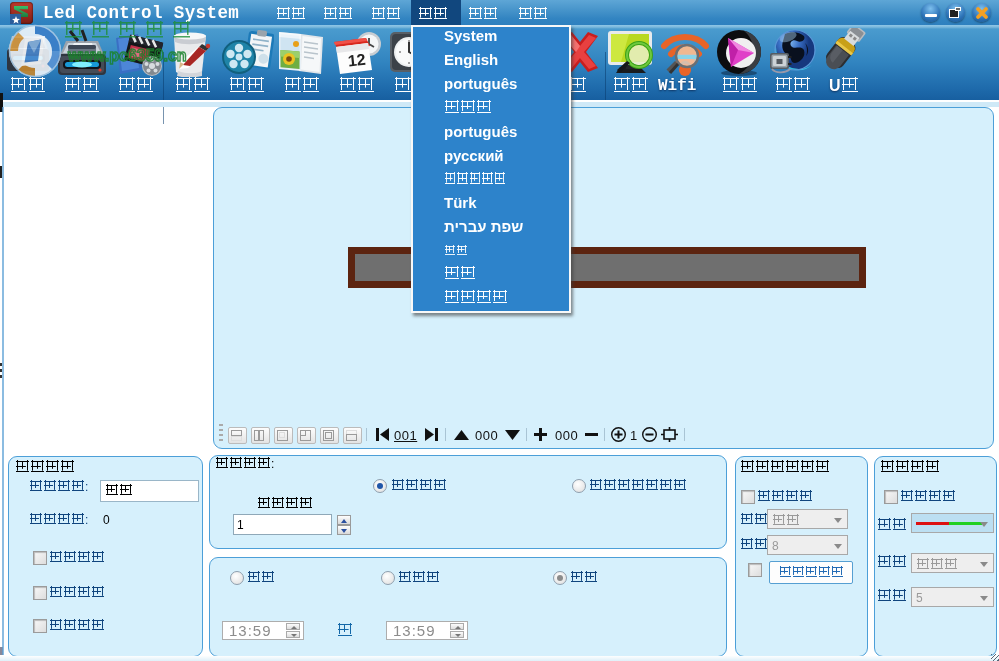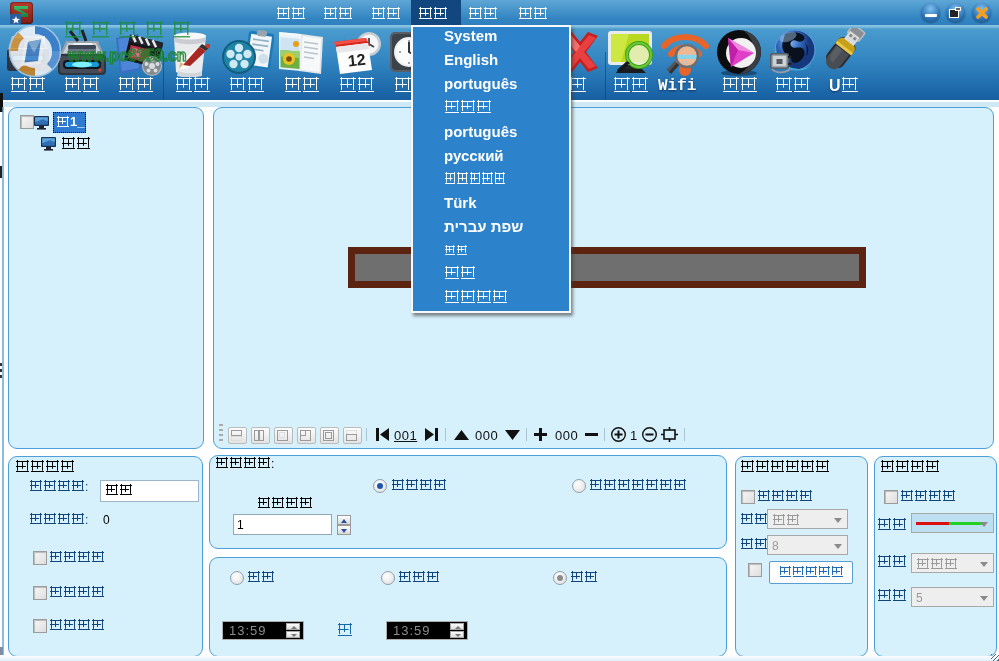--- a/index.html
+++ b/index.html
@@ -27,21 +27,21 @@
 .blk{font-size:13px;font-weight:bold;color:#000;--c:#000;position:absolute;}
 .cb{position:absolute;width:12px;height:12px;background:linear-gradient(135deg,#f8f8f8,#ddd);border:1px solid #9b9b9b;box-shadow:inset 1px 1px 1px #bbb;}
 .combo{position:absolute;height:20px;background:#eee;border:1px solid #a8a8a8;font-size:12px;color:#9a9a9a;line-height:20px;padding-left:4px;box-sizing:border-box;}
 .carr{position:absolute;right:5px;top:8px;width:0;height:0;border:4px solid transparent;border-top:5px solid #8a8a8a;}
 .radio{position:absolute;width:12px;height:12px;border-radius:50%;background:radial-gradient(circle at 40% 35%,#fff,#dcdcdc);border:1px solid #8f9fae;}
 .rdot{position:absolute;left:3px;top:3px;width:6px;height:6px;border-radius:50%;}
 .lay{position:absolute;top:319px;width:17px;height:15px;background:linear-gradient(#fdfdfd,#e3e3e3);border:1px solid #bbb;border-radius:2px;}
 .li{position:absolute;border:1.5px solid #9a9a9a;}
 .msep{position:absolute;top:320px;width:1px;height:13px;background:#a9c4d4;}
 .mnum{position:absolute;top:320px;font-size:13px;color:#111;letter-spacing:.5px;}
-.tmb{position:absolute;width:82px;height:19px;background:#000000;border:1px solid #adadad;font-size:13px;color:#8c8c8c;line-height:18px;padding-left:6px;box-sizing:border-box;letter-spacing:1px;}
+.tmb{position:absolute;width:82px;height:19px;background:#ffffff;border:1px solid #adadad;font-size:15px;color:#8c8c8c;line-height:18px;padding-left:6px;box-sizing:border-box;letter-spacing:1px;}
 .tspin{position:absolute;right:3px;top:1px;width:14px;height:15px;}
 .tsb{position:relative;width:14px;height:7px;background:linear-gradient(#fcfcfc,#ddd);border:1px solid #aaa;box-sizing:border-box;margin-bottom:1px;}
 .tup{position:absolute;left:3.5px;top:1.5px;border:3px solid transparent;border-bottom:3.5px solid #777;border-top:none;}
 .tdn{position:absolute;left:3.5px;top:2px;border:3px solid transparent;border-top:3.5px solid #777;border-bottom:none;}
 
 #ddm{left:411px;top:25px;width:156px;height:284px;background:#2d83cb;border:2px solid #f8f8f8;box-shadow:2px 3px 3px rgba(60,60,60,.6);z-index:50;}
 .dd{position:absolute;left:31px;font-size:15px;font-weight:bold;color:#fff;--c:#fff;white-space:nowrap;}
 
 #wm{z-index:99;}
 </style></head>
@@ -50,20 +50,21 @@
 
 <div id="titlebar" class="abs">
   <div id="mhl" class="abs"></div>
   <div class="abs" style="left:10px;top:2px;width:23px;height:22px;border-radius:4px;background:linear-gradient(#c03a2c,#7c1d14);box-shadow:inset 0 0 2px #000;">
      <div class="abs" style="left:4px;top:4px;width:14px;height:11px;background:linear-gradient(#37c06a,#1d7a3e);clip-path:polygon(0 0,100% 0,100% 30%,35% 30%,100% 70%,100% 100%,0 100%,0 70%,65% 70%,0 30%);"></div>
      <div class="abs" style="left:0px;top:12px;width:11px;height:10px;background:#2b5d9b;"></div>
      <svg class="abs" style="left:2px;top:14px;" width="8" height="8" viewBox="0 0 10 10">
           <path d="M5 0 L6.3 3.4 L10 3.6 L7.1 5.9 L8.1 9.4 L5 7.4 L1.9 9.4 L2.9 5.9 L0 3.6 L3.7 3.4 Z" fill="#fff"></path>
         </svg>
   </div>
+  <div class="abs" style="left:43px;top:3px;font-family:'Liberation Mono',monospace;font-size:17.5px;font-weight:bold;color:#fff;letter-spacing:.4px;">Led Control System</div>
   <span class="menu" style="left:276px;"><i class="h"></i><i class="h"></i></span>
   <span class="menu" style="left:323px;"><i class="h"></i><i class="h"></i></span>
   <span class="menu" style="left:371px;"><i class="h"></i><i class="h"></i></span>
   <span class="menu" style="left:418px;"><i class="h"></i><i class="h"></i></span>
   <span class="menu" style="left:468px;"><i class="h"></i><i class="h"></i></span>
   <span class="menu" style="left:518px;"><i class="h"></i><i class="h"></i></span>
   <div class="wbtn" style="left:921px;">
         <div class="abs" style="left:3.5px;top:11px;width:12px;height:2.8px;background:#fff;border-radius:1px;"></div>
       </div>
   <div class="wbtn" style="left:946px;">
@@ -282,39 +283,20 @@
 <span class="tlbl" style="left:339px;"><i class="h"></i><i class="h"></i></span>
 <span class="tlbl" style="left:394px;"><i class="h"></i></span>
 <span class="tlbl" style="left:569px;"><i class="h"></i></span>
 <span class="tlbl" style="left:613px;"><i class="h"></i><i class="h"></i></span>
 <span class="tlbl" style="left:658px;font-family:Liberation Mono, monospace;letter-spacing:0;">Wifi</span>
 <span class="tlbl" style="left:722px;"><i class="h"></i><i class="h"></i></span>
 <span class="tlbl" style="left:775px;"><i class="h"></i><i class="h"></i></span>
 <span class="tlbl" style="left:829px;">U<i class="h"></i></span>
 <div id="strip" class="abs"></div>
 
-<div class="panel" style="left:8px;top:107px;width:194px;height:340px;">
-  <div class="cb" style="left:11px;top:7px;"></div>
-  <svg class="abs" style="left:24px;top:8px;" width="17" height="15" viewBox="0 0 17 15">
-        <rect x="1" y="0" width="15" height="10" rx="1" fill="#1b2f4e"></rect>
-        <rect x="2.2" y="1.2" width="12.6" height="7.6" fill="#2e6fb5"></rect>
-        <path d="M2.2 1.2h12.6v4l-5-2-7.6 3z" fill="#5ea0d8"></path>
-        <rect x="6" y="10" width="5" height="2" fill="#223"></rect>
-        <rect x="4" y="12" width="9" height="1.6" fill="#223"></rect>
-      </svg>
-  <div class="abs" style="left:44px;top:4px;width:29px;height:19px;background:#2d7ad2;border:1px dotted #000;color:#fff;font-weight:bold;font-size:13px;line-height:18px;padding-left:2px;--c:#fff;"><i class="h" style="width:12px;height:12px;margin-top:3px;"></i>1_</div>
-  <svg class="abs" style="left:31px;top:29px;" width="17" height="15" viewBox="0 0 17 15">
-        <rect x="1" y="0" width="15" height="10" rx="1" fill="#1b2f4e"></rect>
-        <rect x="2.2" y="1.2" width="12.6" height="7.6" fill="#2e6fb5"></rect>
-        <path d="M2.2 1.2h12.6v4l-5-2-7.6 3z" fill="#5ea0d8"></path>
-        <rect x="6" y="10" width="5" height="2" fill="#223"></rect>
-        <rect x="4" y="12" width="9" height="1.6" fill="#223"></rect>
-      </svg>
-  <span class="abs" style="left:52px;top:29px;font-size:13px;font-weight:bold;--c:#000;"><i class="h"></i><i class="h"></i></span>
-</div>
 <div class="panel" style="left:213px;top:107px;width:779px;height:340px;">
 
   <div class="abs" style="left:5px;top:316px;width:4px;height:18px;background:repeating-linear-gradient(#aaa 0 2px,transparent 2px 5px);"></div>
   <div class="lay" style="left:14px;">
         <div class="li" style="left:2px;top:2px;width:9px;height:4px;"></div>
         <div class="li" style="left:2px;top:8px;width:9px;height:3px;border-color:#ddd;"></div>
       </div>
   <div class="lay" style="left:37px;">
         <div class="li" style="left:2px;top:2px;width:3px;height:9px;"></div>
         <div class="li" style="left:7px;top:2px;width:3px;height:9px;"></div>

